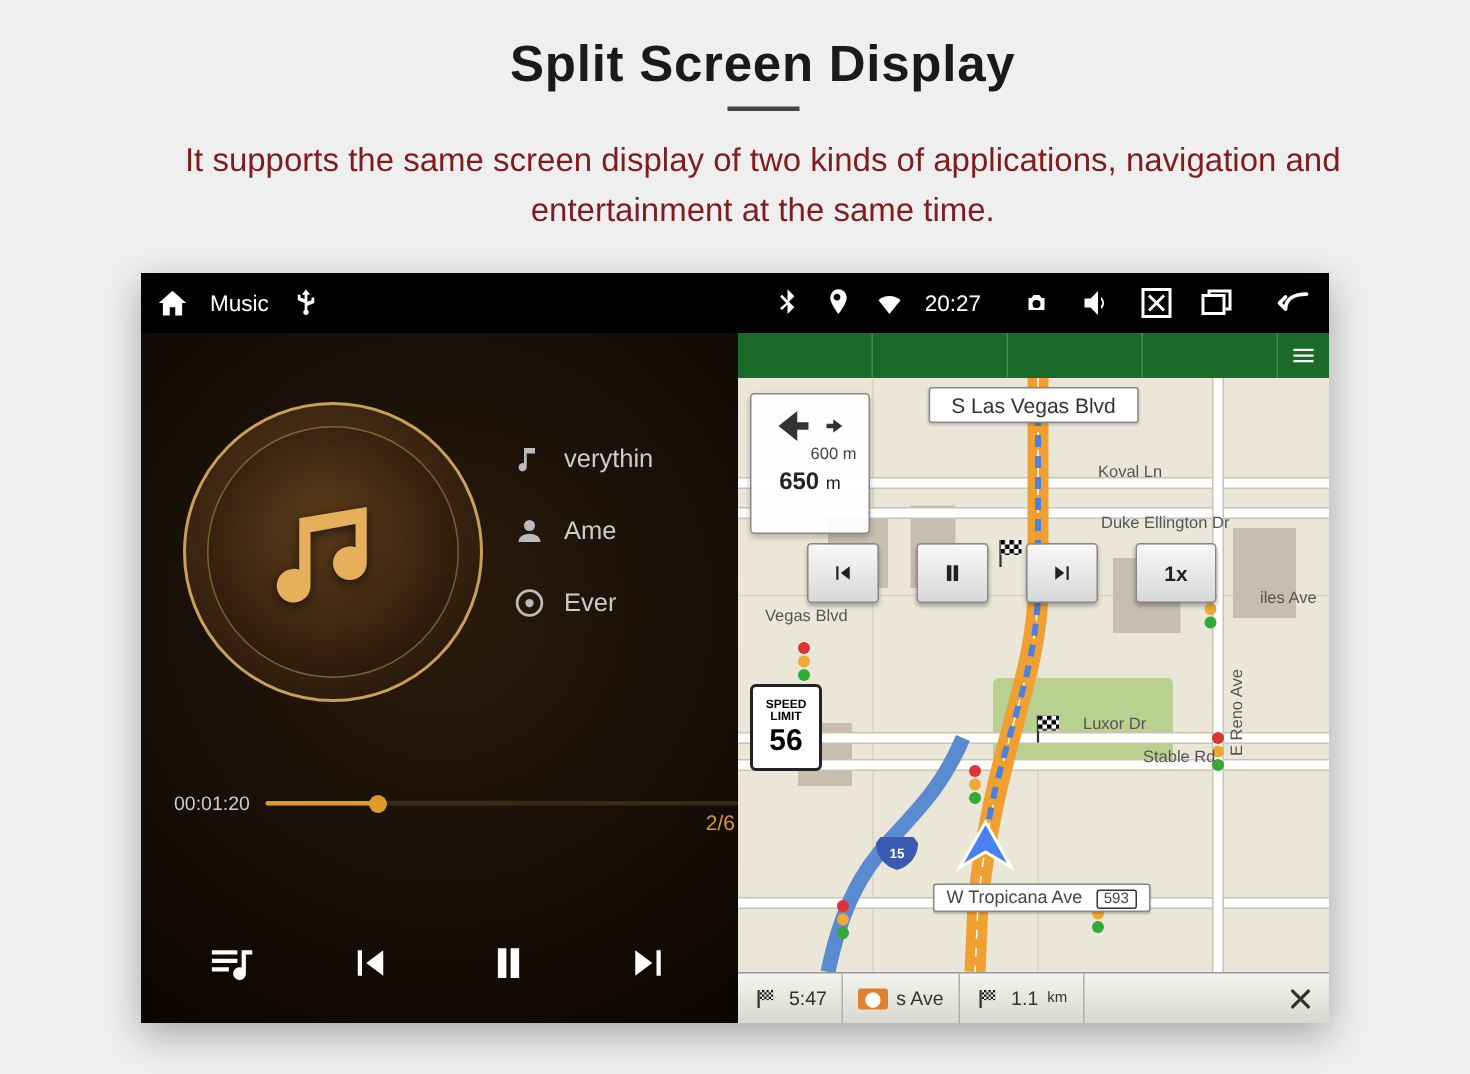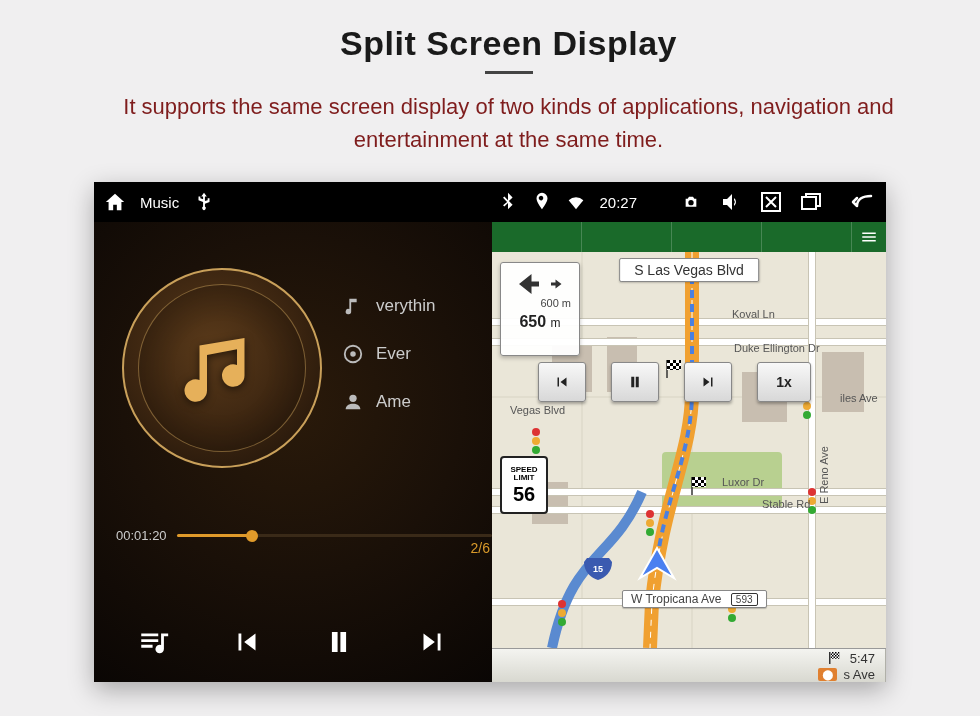--- a/index.html
+++ b/index.html
@@ -44,21 +44,21 @@
   box-shadow: 0 8px 24px rgba(0,0,0,.3);
 }
 
 .statusbar {
   height: 40px;
   background: #000;
   display: flex;
   align-items: center;
   color: #fff;
   padding: 0 10px;
-  gap: 35px;
+  gap: 18px;
 }
 .sb-left, .sb-right { display: flex; align-items: center; gap: 14px; }
 .sb-center { flex: 1; display: flex; justify-content: flex-end; align-items: center; gap: 12px; padding-right: 6px; }
 .sb-app { font-size: 15px; font-weight: 500; }
 .sb-time { font-size: 15px; font-weight: 500; }
 .sb-icon { display: inline-flex; align-items: center; justify-content: center; width: 22px; height: 22px; }
 .sb-right .sb-icon { width: 26px; height: 26px; border: 1px solid transparent; }
 .sb-camera-box { border: 1px solid #888; border-radius: 2px; padding: 2px 4px; }
 
 .split { display: flex; height: 460px; }
@@ -124,21 +124,21 @@
 .nav-route { stroke: #4a80e0; stroke-width: 4; fill: none; stroke-dasharray: 8,6; }
 .nav-cursor { fill: #4a80f0; stroke: #fff; stroke-width: 2; }
 .flag-pole { stroke: #333; stroke-width: 1.5; }
 .flag-chk { fill: url(#chk); }
 .shield-15 { fill: #3a5ab0; }
 .shield-txt { fill: #fff; font-size: 9px; font-weight: 700; text-anchor: middle; }
 .traffic-light circle { }
 
 .nav-lbl { position: absolute; background: #fff; border: 1px solid #888; border-radius: 2px; padding: 1px 8px; font-size: 12px; color: #444; box-shadow: 0 1px 1px rgba(0,0,0,.2); white-space: nowrap; }
 
-.nav-bottom { position: absolute; left: 0; right: 0; bottom: 0; height: 34px; background: linear-gradient(#f4f4f0,#d8d8d0); border-top: 1px solid #999; display: flex; align-items: flex-end; flex-direction: column; }
+.nav-bottom { position: absolute; left: 0; right: 0; bottom: 0; height: 34px; background: linear-gradient(#f4f4f0,#d8d8d0); border-top: 1px solid #999; display: flex; align-items: center; }
 .nb-seg { display: flex; align-items: center; gap: 6px; padding: 0 10px; height: 100%; border-right: 1px solid #b0b0a8; font-size: 13px; color: #333; }
 .nb-seg svg { width: 18px; height: 18px; }
 .nb-close { width: 38px; display: flex; align-items: center; justify-content: center; margin-left: auto; }
 .nb-close svg { width: 18px; height: 18px; fill: #333; }
 </style>
 </head>
 <body>
 
 <div class="header">
   <div class="title">Split Screen Display</div>
@@ -223,31 +223,31 @@
       </div>
       <div class="music-list">
         <div class="ml-row">
           <svg viewBox="0 0 24 24">
               <path d="M10 18a3 3 0 1 1-2-2.83V4h8v4h-6v10z"></path>
             </svg>
           <span>verythin</span>
         </div>
         <div class="ml-row">
           <svg viewBox="0 0 24 24">
+              <circle cx="12" cy="8" r="4"></circle>
+              <path d="M4 20c0-4 4-6 8-6s8 2 8 6z"></path>
+            </svg>
+          <span>Ame</span>
+        </div>
+        <div class="ml-row">
+          <svg viewBox="0 0 24 24">
               <circle cx="12" cy="12" r="9" fill="none" stroke="#bbb" stroke-width="2"></circle>
               <circle cx="12" cy="12" r="3"></circle>
             </svg>
           <span>Ever</span>
-        </div>
-        <div class="ml-row">
-          <svg viewBox="0 0 24 24">
-              <circle cx="12" cy="8" r="4"></circle>
-              <path d="M4 20c0-4 4-6 8-6s8 2 8 6z"></path>
-            </svg>
-          <span>Ame</span>
         </div>
       </div>
       <div class="music-progress">
         <span class="mp-time">00:01:20</span>
         <div class="mp-track">
           <div class="mp-fill"></div>
           <div class="mp-thumb"></div>
         </div>
       </div>
       <div class="music-counter">2/6</div>

